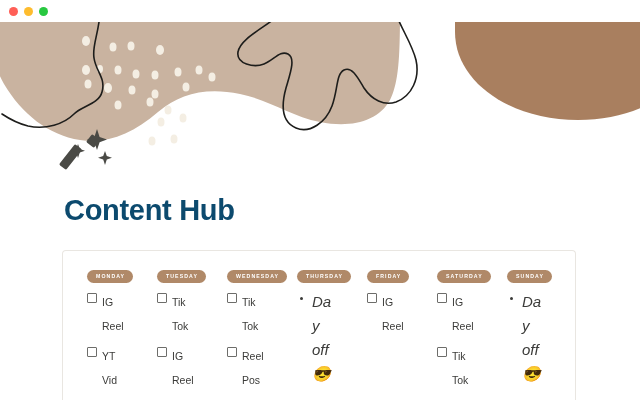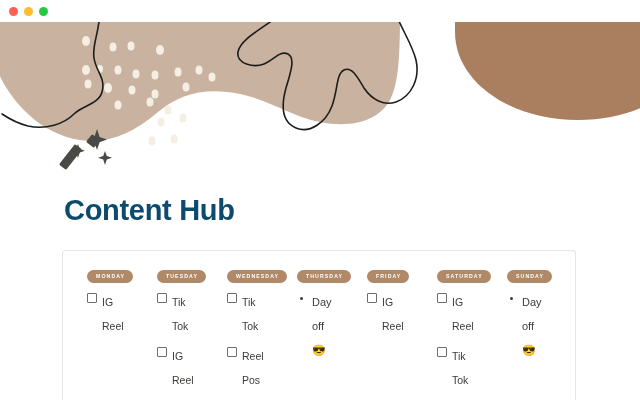--- a/index.html
+++ b/index.html
@@ -165,21 +165,21 @@
     min-width: 3px;
     margin: 7px 9px 0 3px;
     border-radius: 50%;
     background: #3b3b39;
     flex: none;
   }
   .todo-text {
     font-family: "Liberation Sans", sans-serif;
     word-break: break-word;
   }
-  .emoji { font-size: 11px; }
+  .emoji { font-size: 15px; font-style: italic; }
 </style>
 </head>
 <body>
 
 <div id="app">
 
   <div class="titlebar">
     <span class="dot dot-red"></span>
     <span class="dot dot-yellow"></span>
     <span class="dot dot-green"></span>
@@ -253,20 +253,24 @@
 
     <div class="days">
 
       <div class="day-col">
         <span class="day-badge">MONDAY</span>
         <ul class="todo-list">
           <li class="todo">
             <span class="checkbox"></span>
             <span class="todo-text">IG Reel</span>
           </li>
+          <li class="todo">
+            <span class="checkbox"></span>
+            <span class="todo-text">YT Vid</span>
+          </li>
         </ul>
       </div>
 
       <div class="day-col">
         <span class="day-badge">TUESDAY</span>
         <ul class="todo-list">
           <li class="todo">
             <span class="checkbox"></span>
             <span class="todo-text">Tik Tok</span>
           </li>

